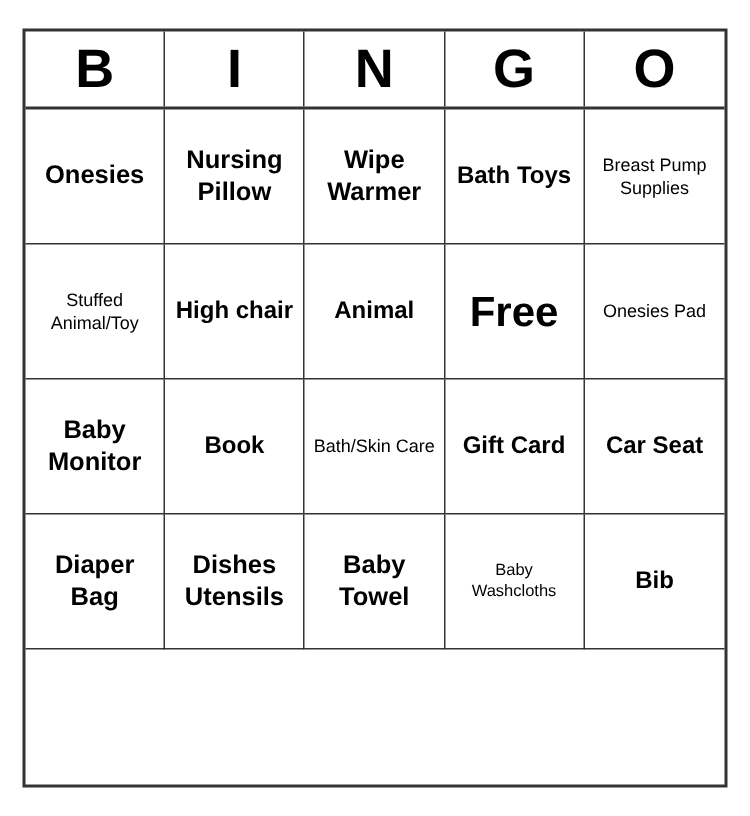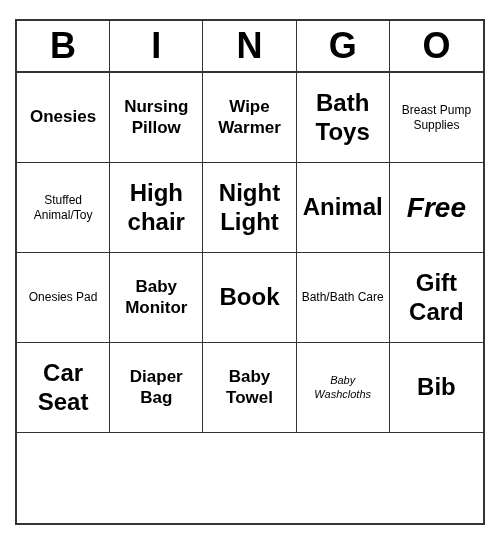--- a/index.html
+++ b/index.html
@@ -47,38 +47,36 @@
       font-size: 14px;
       line-height: 1.2;
     }
     .bingo-cell:nth-child(5n) {
       border-right: none;
     }
     .bingo-cell:nth-child(n+21) {
       border-bottom: none;
     }
     .cell-large {
-      font-size: 24px;
+      font-size: 16px;
       font-weight: bold;
     }
     .cell-medium {
       font-size: 17px;
       font-weight: bold;
     }
     .cell-small {
       font-size: 12px;
     }
     .cell-xsmall {
       font-size: 11px;
-      font-style: italic;
     }
     .free-cell {
       font-size: 28px;
       font-weight: bold;
-      font-style: italic;
     }
   </style>
 </head>
 <body>
 
 <div class="bingo-card">
   <div class="bingo-header">
   <div class="bingo-header-cell">B</div>
       <div class="bingo-header-cell">I</div>
       <div class="bingo-header-cell">N</div>
@@ -86,27 +84,27 @@
       <div class="bingo-header-cell">O</div>
     </div>
   <div class="bingo-grid">
   <div class="bingo-cell cell-medium">Onesies</div>
       <div class="bingo-cell cell-medium">Nursing Pillow</div>
       <div class="bingo-cell cell-medium">Wipe Warmer</div>
       <div class="bingo-cell cell-large">Bath Toys</div>
       <div class="bingo-cell cell-small">Breast Pump Supplies</div>
       <div class="bingo-cell cell-small">Stuffed Animal/Toy</div>
       <div class="bingo-cell cell-large">High chair</div>
-      <div class="bingo-cell cell-large">Night Light</div>
       <div class="bingo-cell cell-large">Animal</div>
       <div class="bingo-cell free-cell">Free</div>
       <div class="bingo-cell cell-small">Onesies Pad</div>
       <div class="bingo-cell cell-medium">Baby Monitor</div>
       <div class="bingo-cell cell-large">Book</div>
-      <div class="bingo-cell cell-small">Bath/Bath Care</div>
+      <div class="bingo-cell cell-small">Bath/Skin Care</div>
       <div class="bingo-cell cell-large">Gift Card</div>
       <div class="bingo-cell cell-large">Car Seat</div>
       <div class="bingo-cell cell-medium">Diaper Bag</div>
+      <div class="bingo-cell cell-medium">Dishes Utensils</div>
       <div class="bingo-cell cell-medium">Baby Towel</div>
       <div class="bingo-cell cell-xsmall">Baby Washcloths</div>
       <div class="bingo-cell cell-large">Bib</div>
     </div>
 </div>
 
 </body></html>

